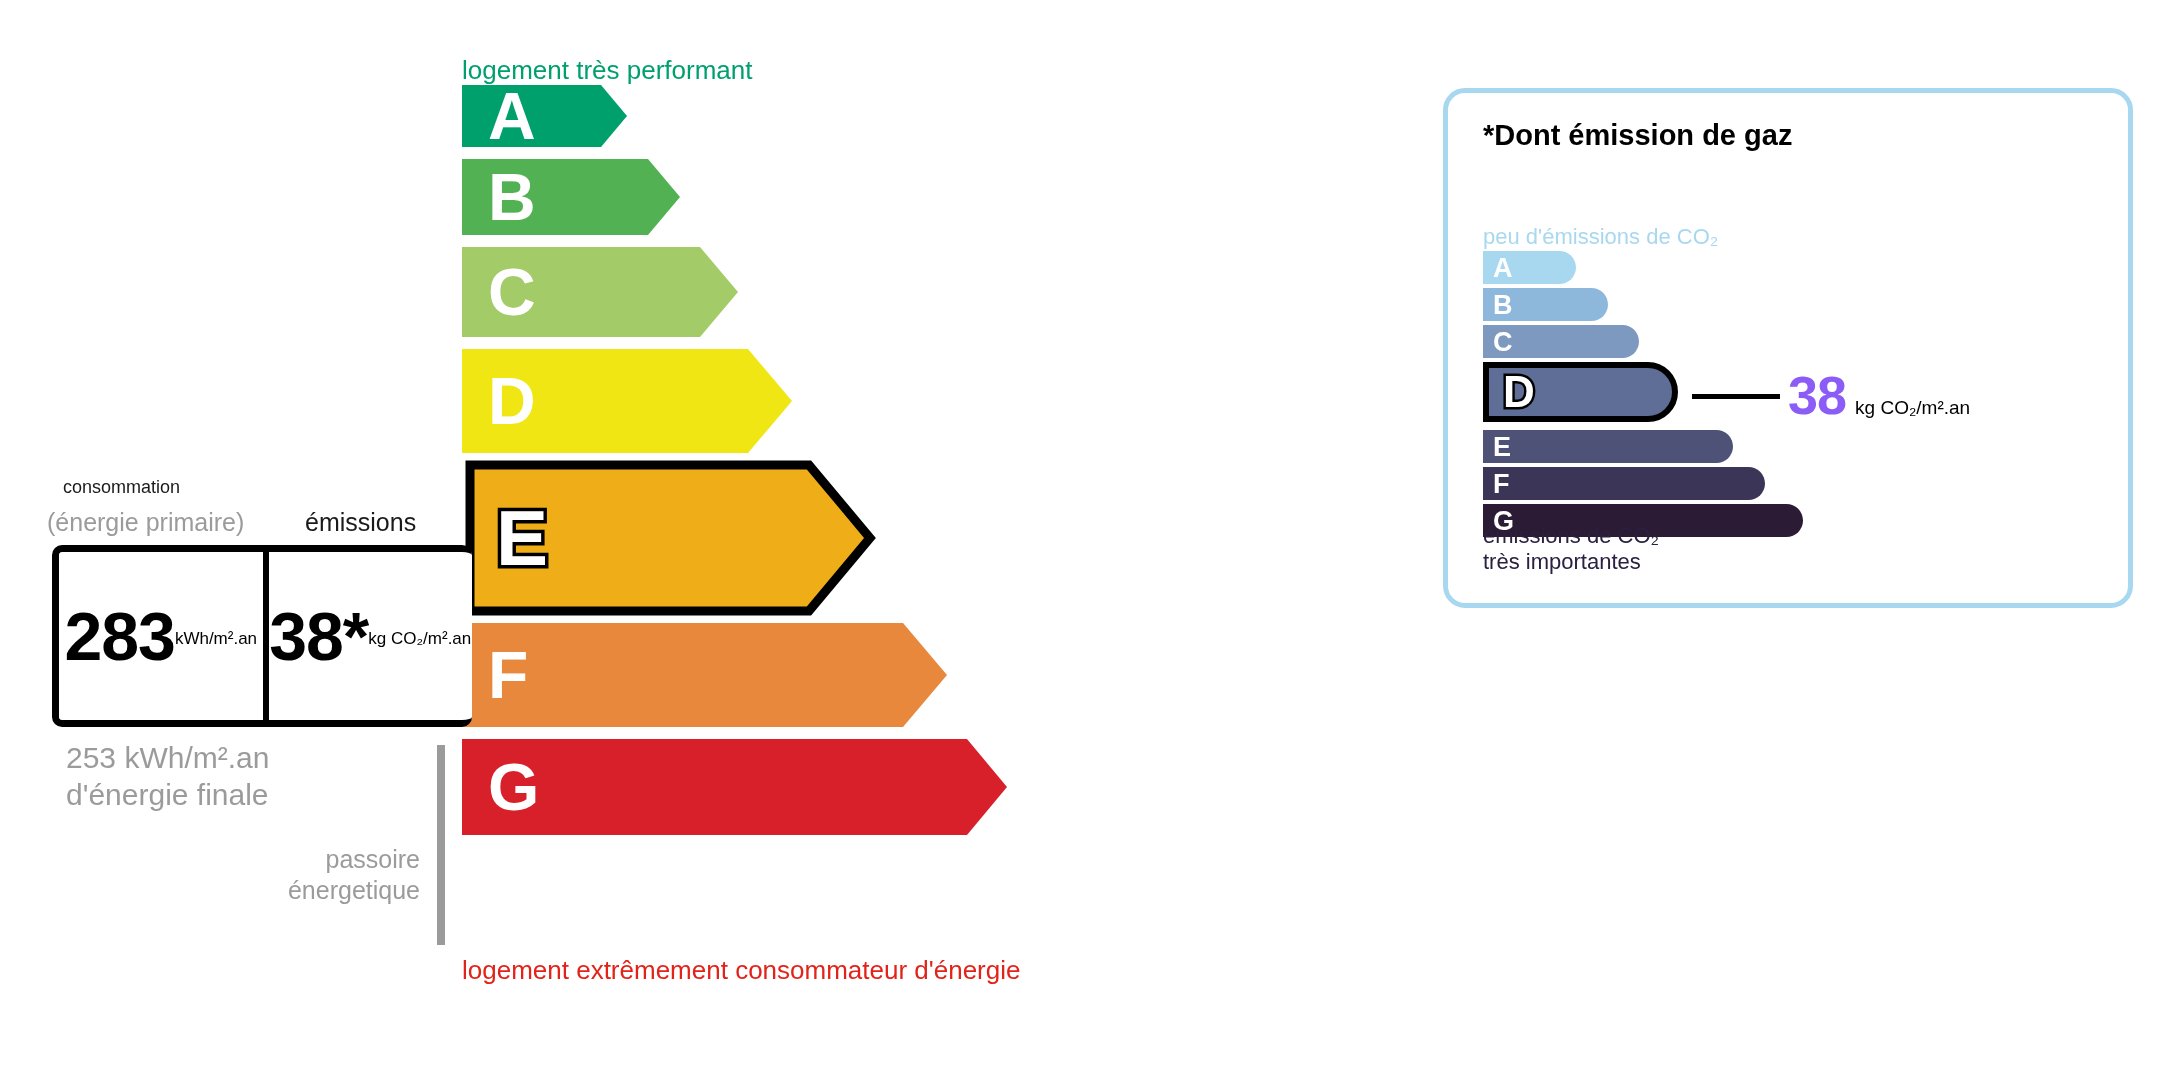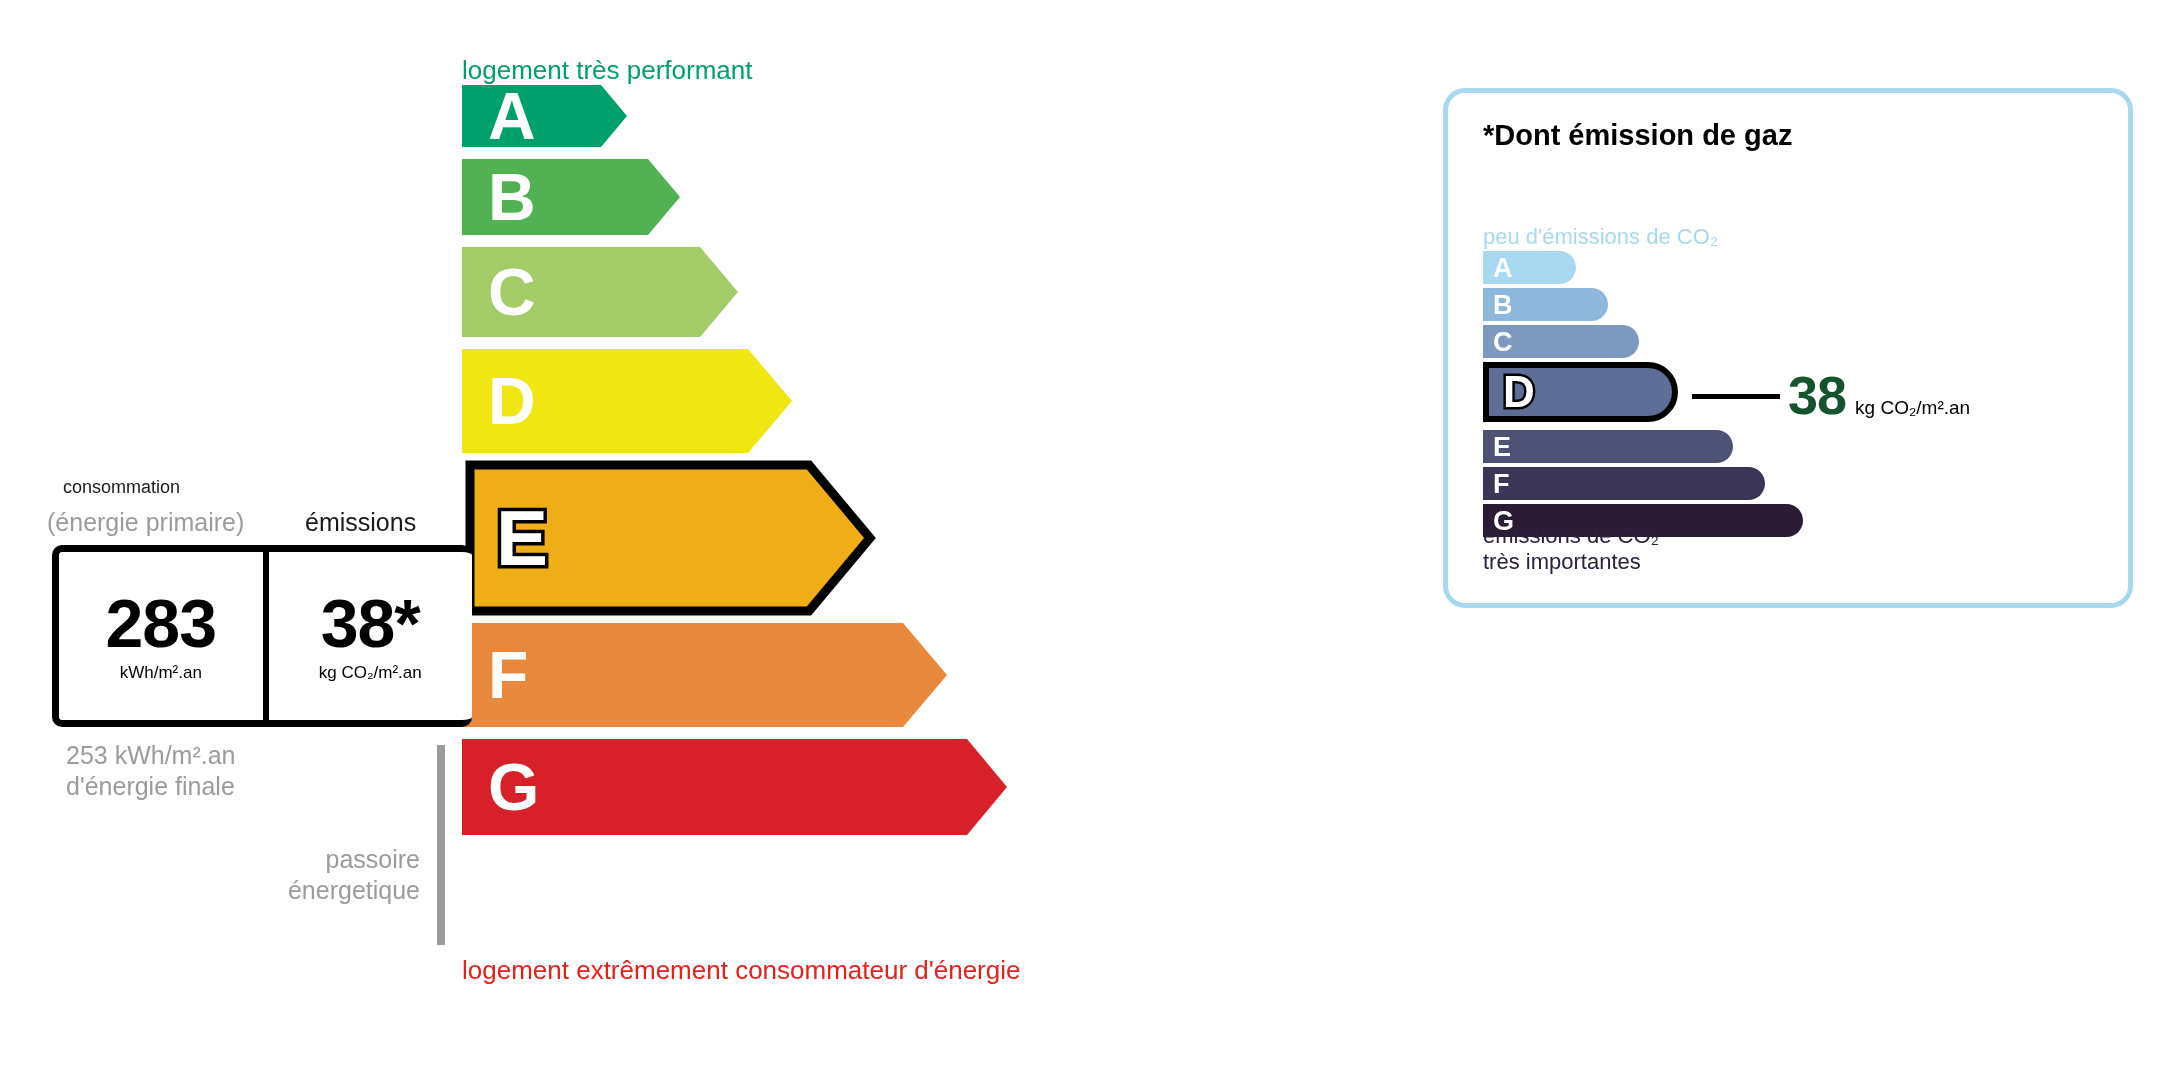--- a/index.html
+++ b/index.html
@@ -97,21 +97,21 @@
     border: 7px solid #000000;
     border-radius: 10px;
     border-right: none;
     box-sizing: border-box;
     background: #ffffff;
     display: flex;
   }
   .value-cell {
     flex: 1;
     display: flex;
-    flex-direction: column;
+    flex-direction: row;
     align-items: center;
     justify-content: center;
   }
   .value-cell.first { border-right: 6px solid #000; }
   .value-num {
     font-size: 68px;
     font-weight: bold;
     line-height: 1.0;
     color: #000;
     letter-spacing: -1px;
@@ -119,21 +119,21 @@
   .value-unit {
     font-size: 17px;
     color: #000;
     margin-top: 6px;
     white-space: nowrap;
   }
 
   #final-energy {
     position: absolute;
     left: 66px; top: 740px;
-    font-size: 25px;
+    font-size: 30px;
     color: #9b9b9b;
     line-height: 1.22;
     white-space: nowrap;
   }
   #passoire {
     position: absolute;
     left: 280px; top: 812px;
     width: 140px;
     text-align: right;
     font-size: 25px;
@@ -226,21 +226,21 @@
     background: #000;
   }
   #co2-value {
     position: absolute;
     display: flex;
     align-items: baseline;
   }
   #co2-value .big {
     font-size: 54px;
     font-weight: bold;
-    color: #14532d;
+    color: #8b5cf6;
     line-height: 1;
     letter-spacing: -1px;
   }
   #co2-value .small {
     font-size: 19px;
     color: #000;
     margin-left: 9px;
   }
 </style>
 </head>

